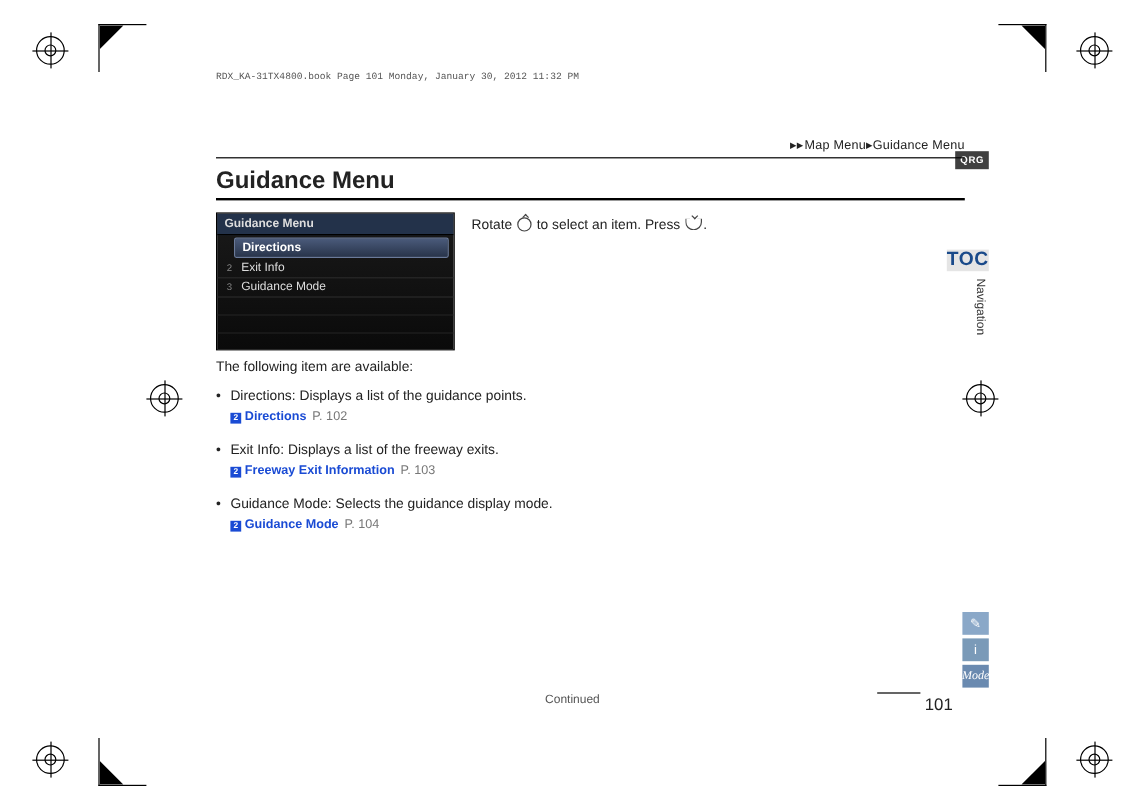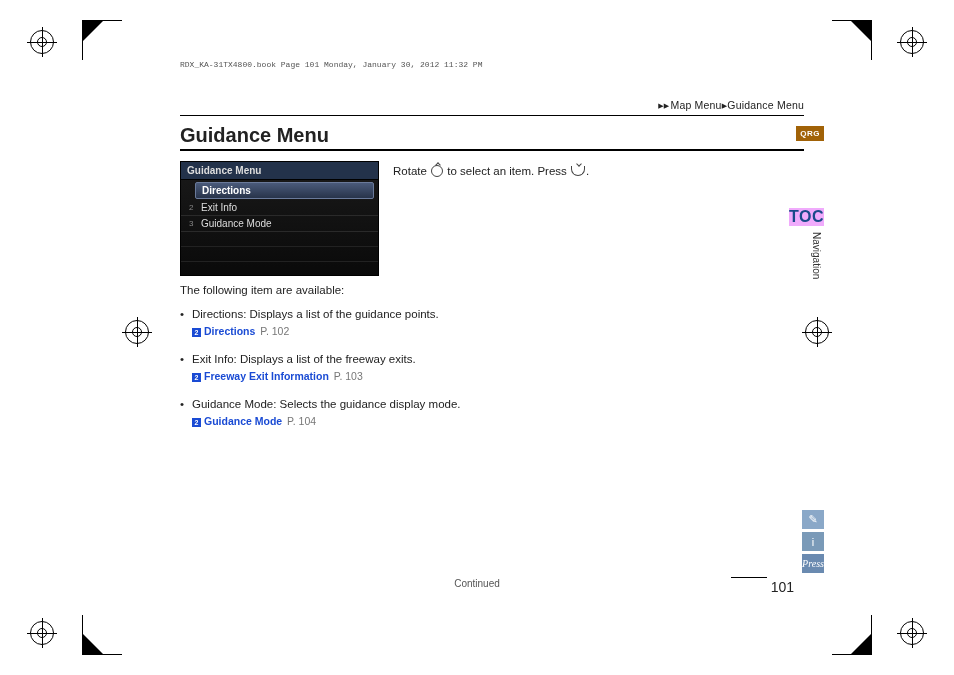--- a/index.html
+++ b/index.html
@@ -47,21 +47,21 @@
 
   .page {
     position: absolute;
     top: 60px; left: 180px; right: 150px; bottom: 70px;
   }
 
   .header-line {
     font-size: 8px;
     font-family: "Courier New", monospace;
     color: #555;
-    margin-bottom: 30px;
+    margin-bottom: 46px;
   }
 
   .breadcrumb {
     text-align: right;
     font-size: 10.5px;
     margin-bottom: 4px;
     letter-spacing: 0.2px;
   }
   .bc-arrow::before { content:"▶"; font-size:7px; position:relative; top:-1px; }
   .bc-double::before { content:"▶▶"; font-size:7px; position:relative; top:-1px; margin-right:1px;}
@@ -161,30 +161,30 @@
     display:inline-block; width:9px; height:9px; background:#1a4bd4;
     color:#fff; font-size:7px; line-height:9px; text-align:center;
     margin-right:3px; position:relative; top:0;
   }
   .xref .pg { color:#777; font-weight:normal; margin-left:2px; }
 
   
   .tab {
     position:absolute;
     right:130px;
-    background:#a16207;
+    background:#404040;
     color:#fff;
     font-size:8px;
     font-weight:bold;
     padding:3px 4px;
     letter-spacing:0.5px;
   }
   .tab.qrg { top:126px; }
   .tab.toc {
-    top:208px; background:#f0abfc; color:#1a4a8a;
+    top:208px; background:#e5e5e5; color:#1a4a8a;
     font-size:16px; font-weight:900; padding:0;
     border:none;
   }
   .sectlabel {
     position:absolute; right:132px; top:232px;
     writing-mode:vertical-rl;
     font-size:10px; color:#333;
   }
 
   .sidebtn {
@@ -236,21 +236,21 @@
 <div class="cropcorner tl"></div>
 <div class="cropcorner tr"></div>
 <div class="cropcorner bl"></div>
 <div class="cropcorner br"></div>
 
 <div class="tab qrg">QRG</div>
 <div class="tab toc">TOC</div>
 <div class="sectlabel">Navigation</div>
 <div class="sidebtn b1">✎</div>
 <div class="sidebtn b2">i</div>
-<div class="sidebtn b3">Press</div>
+<div class="sidebtn b3">Mode</div>
 
 <div class="page">
   <div class="header-line">RDX_KA-31TX4800.book  Page 101  Monday, January 30, 2012  11:32 PM</div>
 
   <div class="breadcrumb">
     <span class="bc-double"></span><span>Map Menu</span><span class="bc-arrow"></span><span>Guidance Menu</span>
   </div>
   <div class="rule"></div>
 
   <h1 class="title">Guidance Menu</h1>

